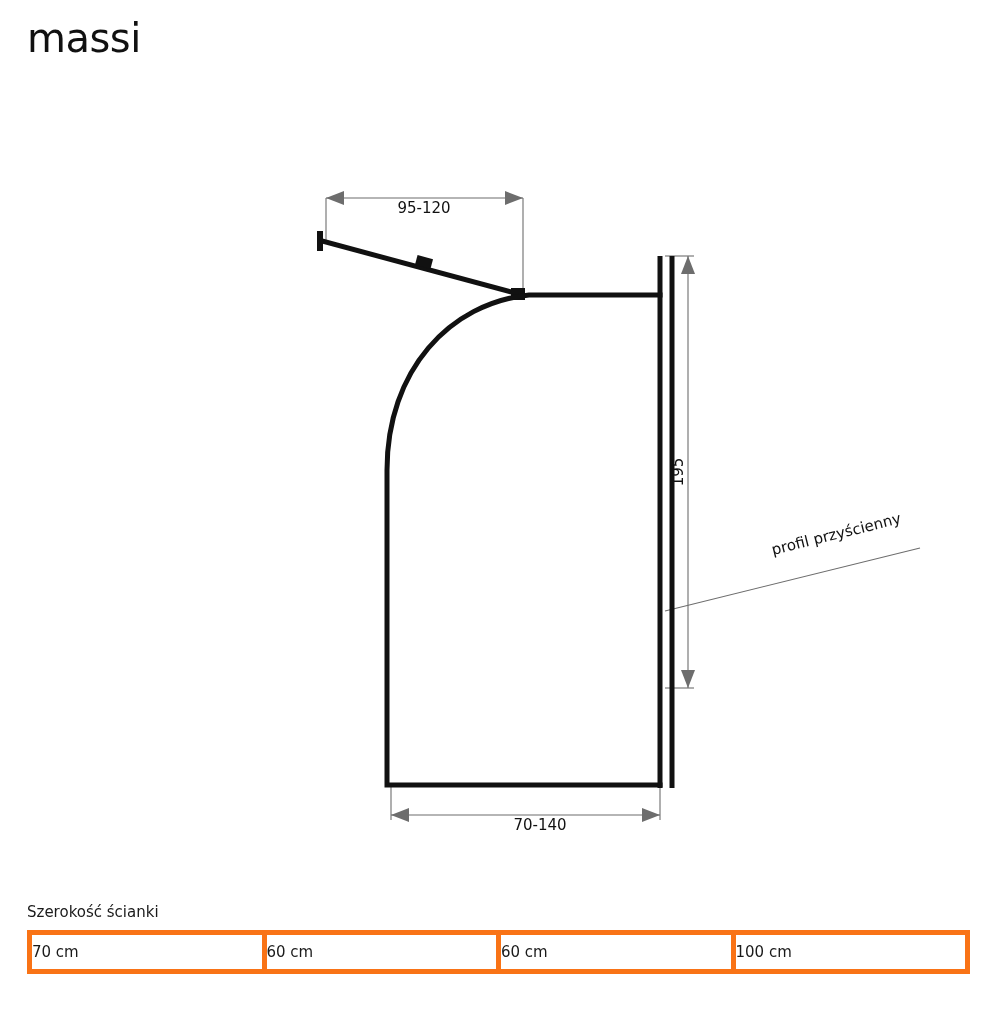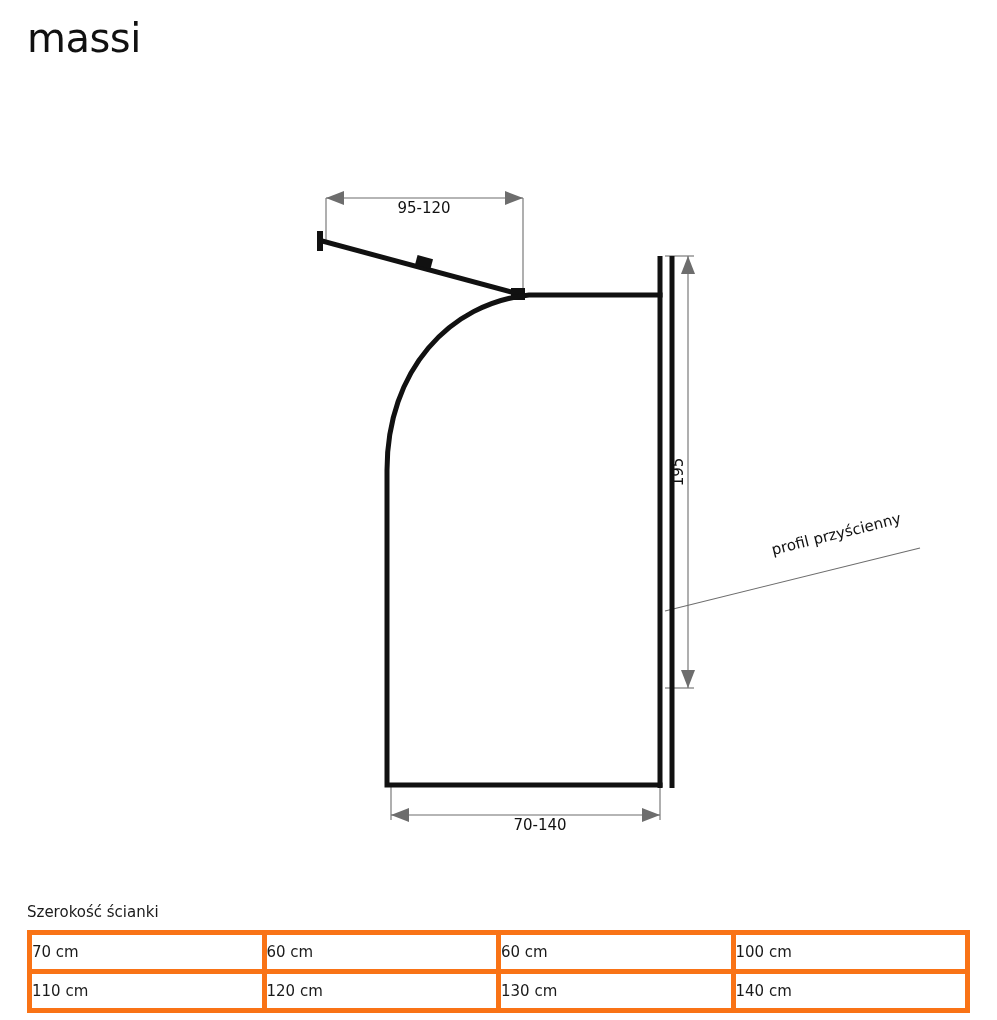--- a/index.html
+++ b/index.html
@@ -151,21 +151,15 @@
 <div class="table-wrap">
   <div class="table-caption">Szerokość ścianki</div>
   <table class="size-table">
     <tbody>
       <tr>
         <td>70 cm</td>
         <td>60 cm</td>
         <td>60 cm</td>
         <td>100 cm</td>
       </tr>
-      <tr>
-        <td>110 cm</td>
-        <td>120 cm</td>
-        <td>130 cm</td>
-        <td>140 cm</td>
-      </tr>
     </tbody>
   </table>
 </div>
 
 </body></html>

